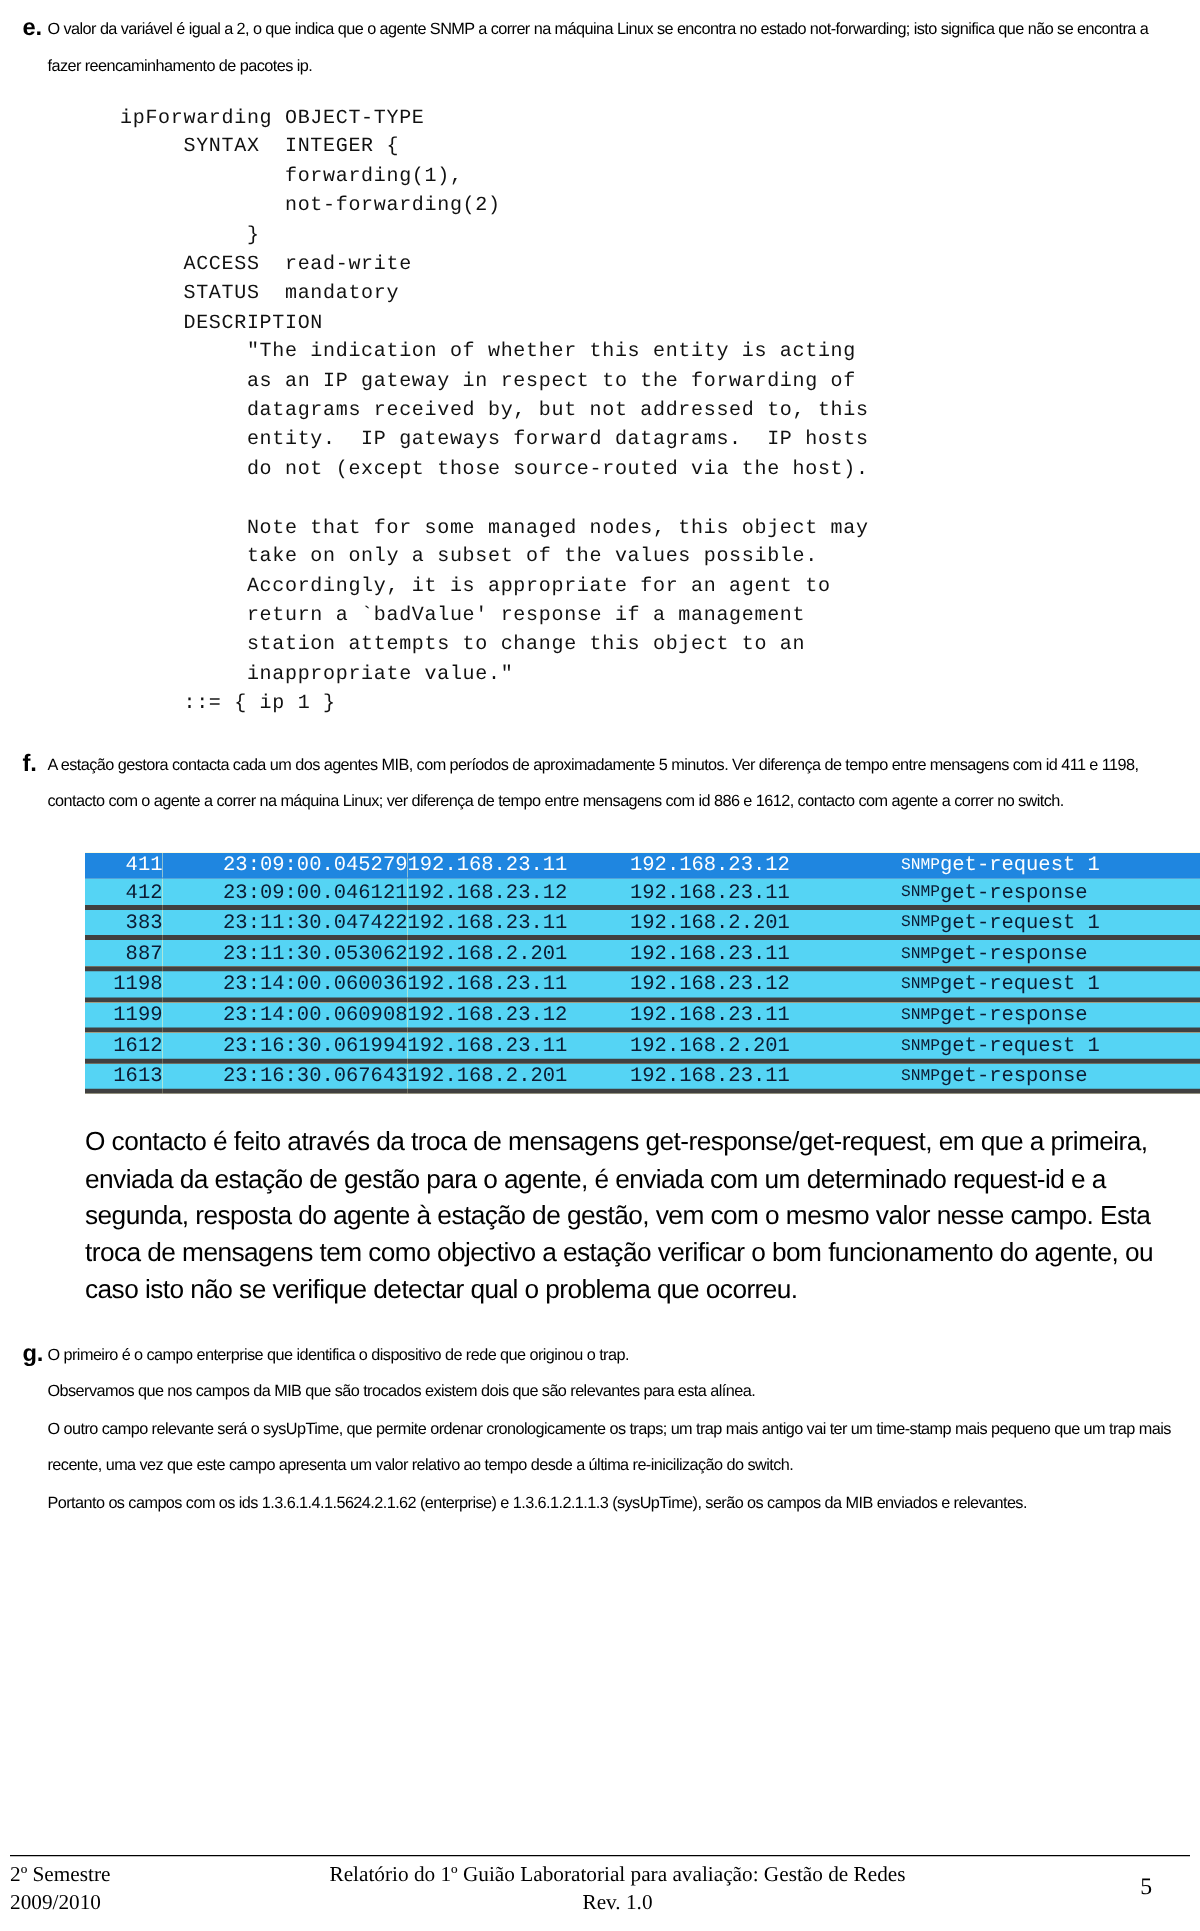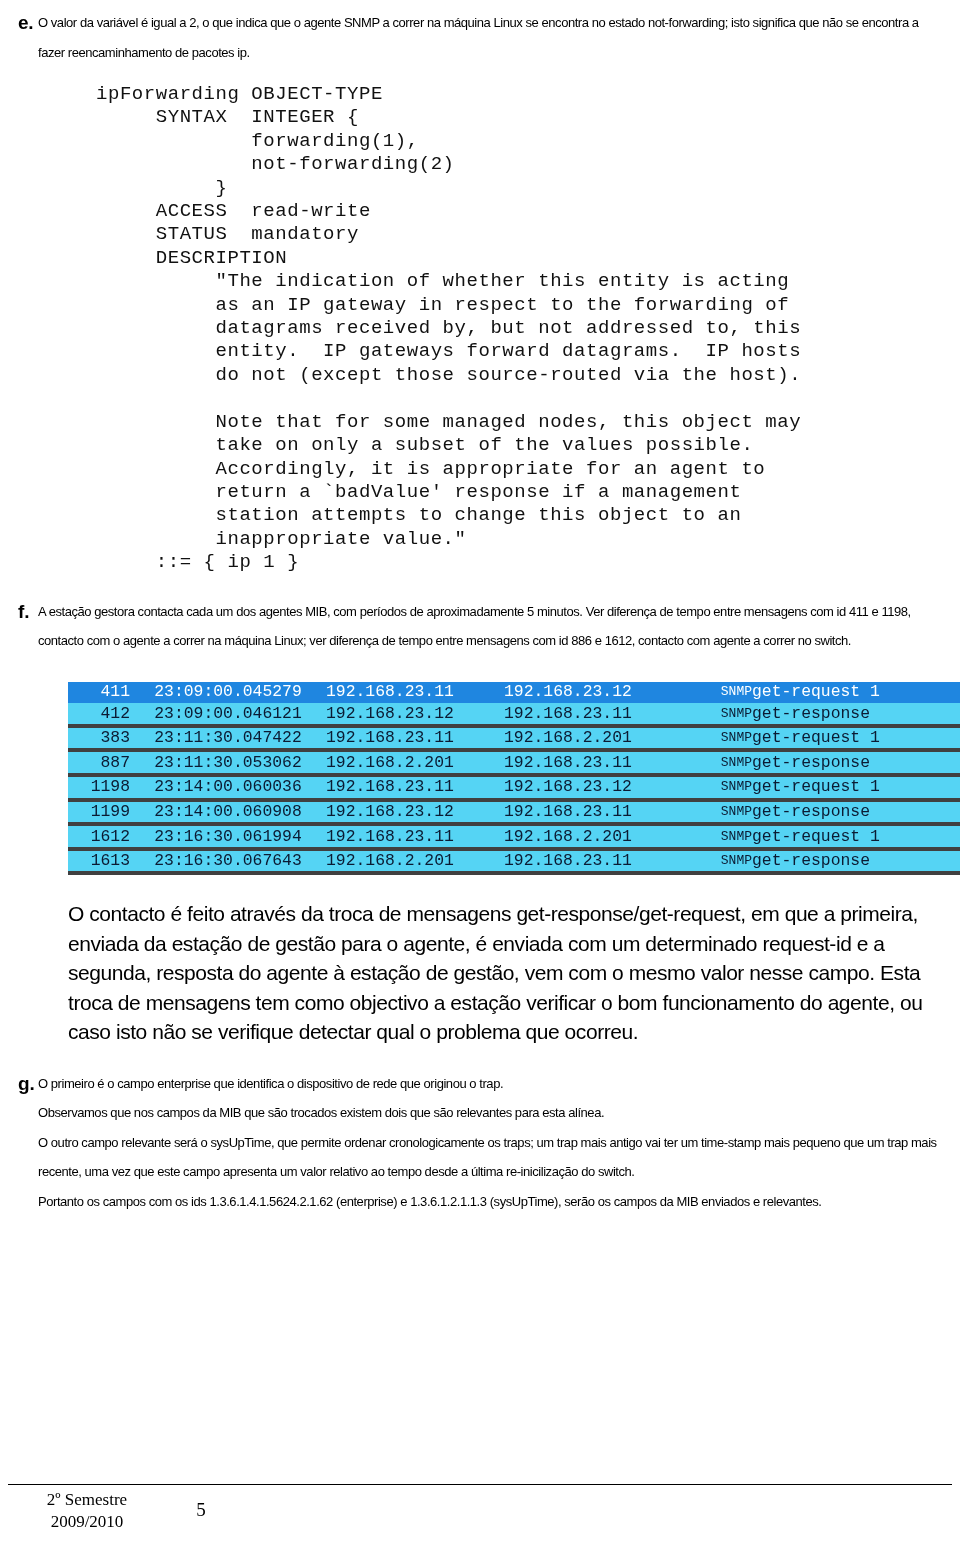--- a/index.html
+++ b/index.html
@@ -53,21 +53,21 @@
 
   
   #block-e {
     padding-top: 8px;
     padding-right: 22px;
   }
 
   
   .code-block {
     font-family: "Liberation Mono", "DejaVu Sans Mono", monospace;
-    font-size: 19px;
+    font-size: 16px;
     line-height: 23.4px;
     white-space: pre;
     margin: 0;
     padding: 16px 0 0 96px;
     letter-spacing: 0.55px;
     color: #111111;
   }
 
   
   #block-f {
@@ -101,21 +101,21 @@
   .capture-table td {
     padding: 0.5px 0;
     border-bottom: 4px solid #404040;
     white-space: nowrap;
     overflow: hidden;
   }
   .capture-table tr.selected td {
     border-bottom: 1px solid #1f86e0;
   }
   .col-no      { width: 62px;  text-align: right; padding-right: 9px; }
-  .col-time    { width: 196px; text-align: center; }
+  .col-time    { width: 196px; text-align: right; }
   .col-src     { width: 178px; text-align: left; }
   .col-dst     { width: 176px; text-align: left; }
   .col-proto   { width: 72px;  text-align: right; font-size: 13px; }
   .col-info    { width: 256px; text-align: left; }
 
   
   .plain-para {
     font-size: 21px;
     line-height: 29.5px;
     letter-spacing: -0.45px;
@@ -148,21 +148,21 @@
   .footer-row {
     display: flex;
     align-items: flex-start;
     font-family: "Liberation Serif", serif;
     font-size: 17px;
     line-height: 22px;
   }
   .footer-left {
     width: 158px;
     flex: 0 0 158px;
-    text-align: center;
+    text-align: left;
   }
   .footer-center {
     flex: 1 1 auto;
     text-align: center;
     padding-right: 60px;
   }
   .footer-right {
     width: 70px;
     flex: 0 0 70px;
     text-align: center;
@@ -295,17 +295,21 @@
     </div>
   </div>
 
   <div class="footer">
     <div class="footer-rule"></div>
     <div class="footer-row">
       <div class="footer-left">
         <div>2º Semestre</div>
         <div>2009/2010</div>
       </div>
+      <div class="footer-center">
+        <div>Relatório do 1º Guião Laboratorial para avaliação: Gestão de Redes</div>
+        <div>Rev. 1.0</div>
+      </div>
       <div class="footer-right">5</div>
     </div>
   </div>
 
 </div>
 
 </body></html>

